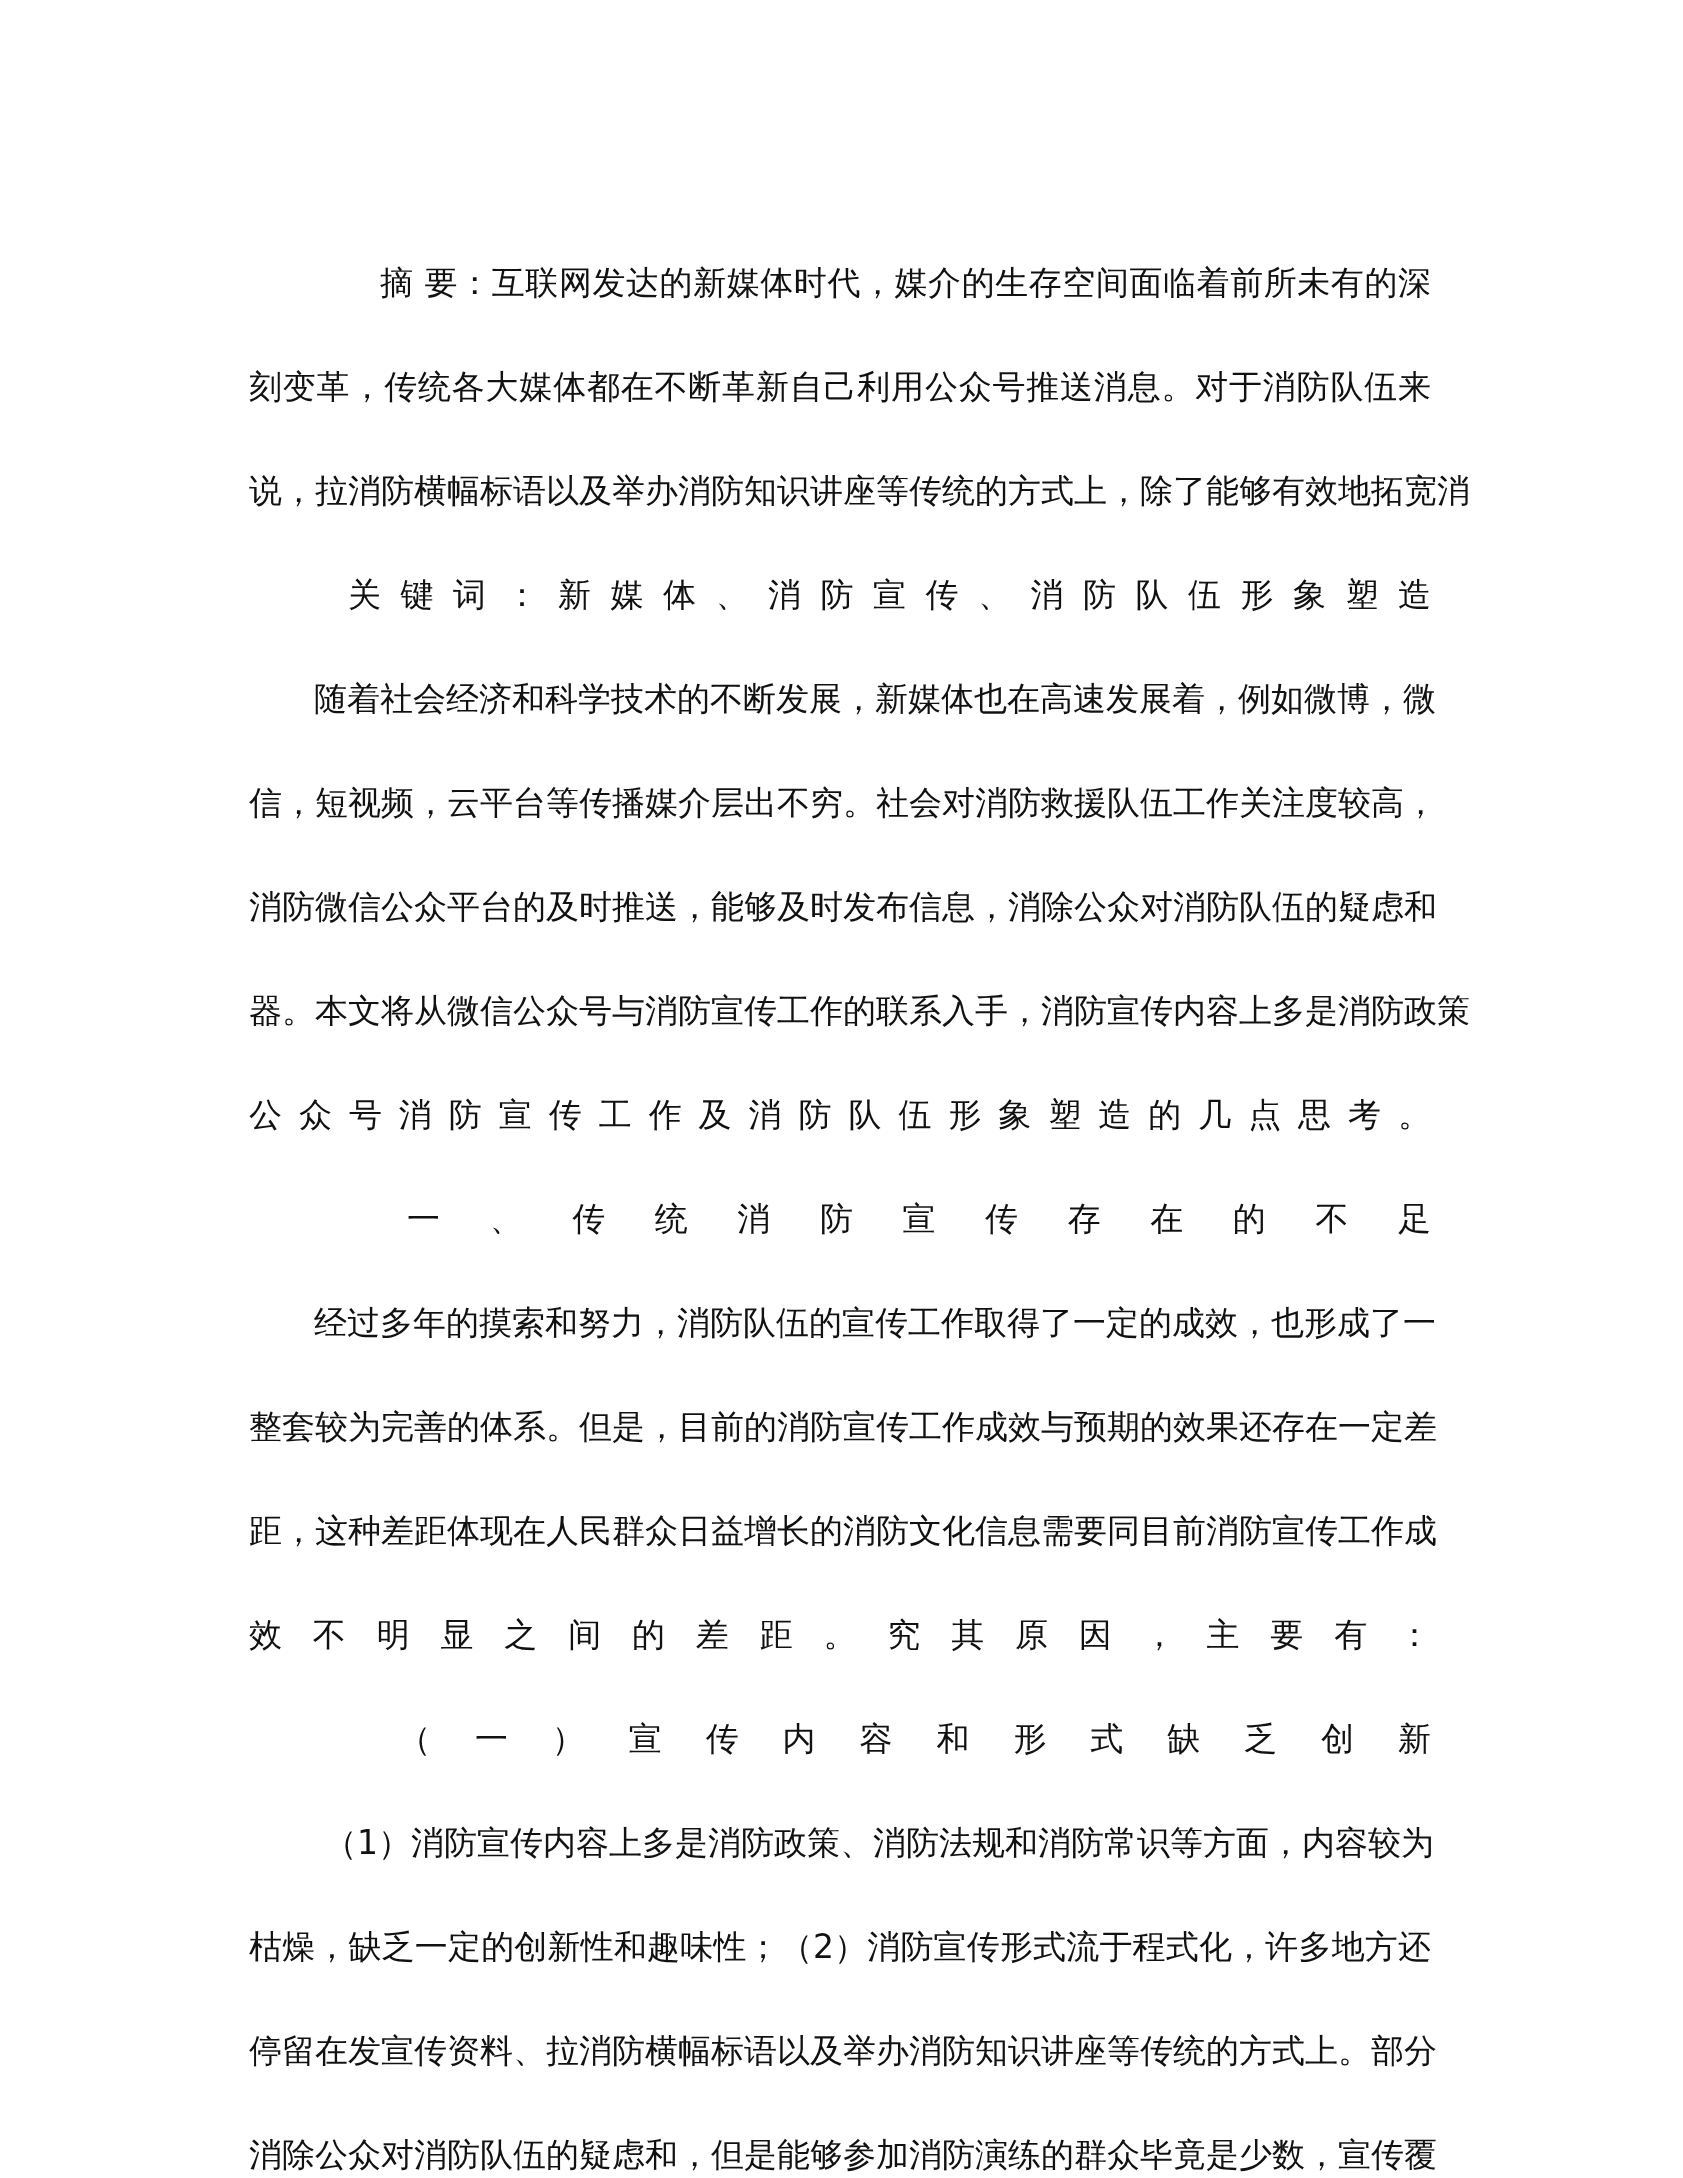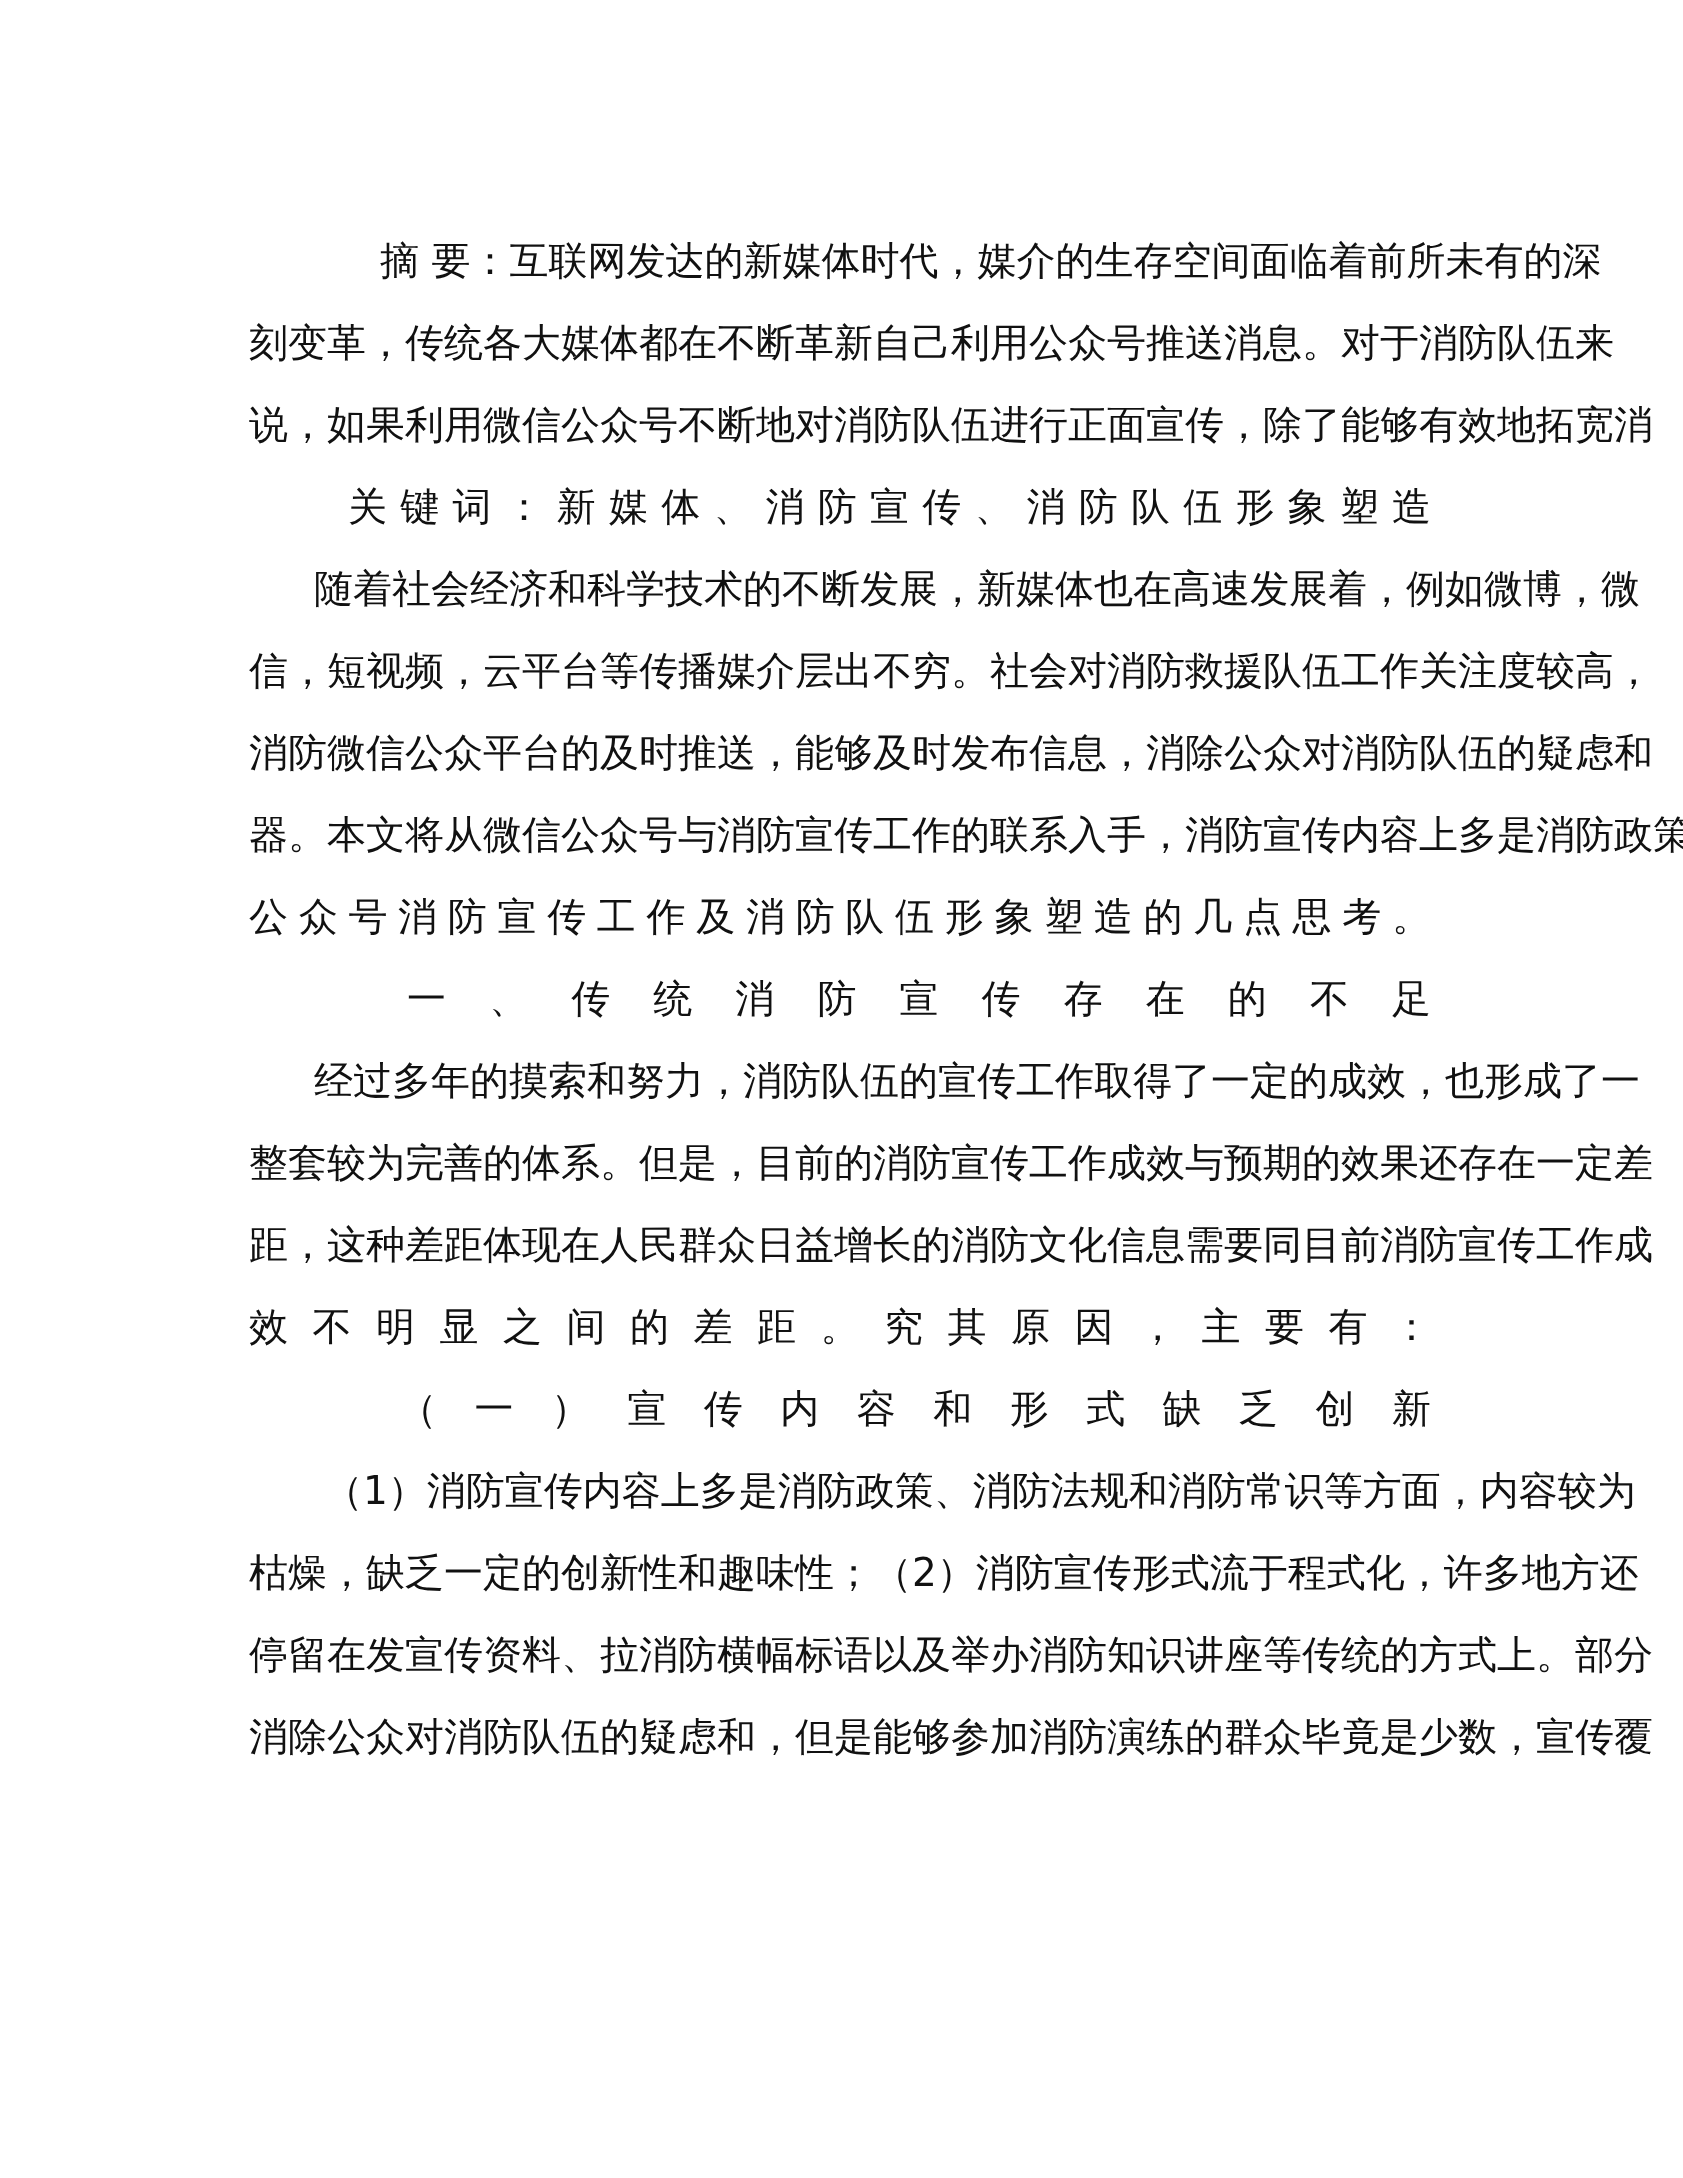--- a/index.html
+++ b/index.html
@@ -18,42 +18,43 @@
     .page {
       position: absolute;
       left: 249px;
       top: 236px;
       width: 1182px;
     }
     .line {
       position: relative;
       height: 82px;
       line-height: 50px;
-      font-size: 39px;
+      font-size: 33px;
       white-space: nowrap;
       overflow: visible;
+      margin-top: 22px;
     }
     .line.justify {
       text-align: justify;
       text-align-last: justify;
     }
     .indent-abstract { padding-left: 131px; }
     .indent-keywords { padding-left: 99px; }
     .indent-para { padding-left: 65px; }
     .indent-heading1 { padding-left: 158px; }
     .indent-heading2 { padding-left: 149px; }
     .indent-item { padding-left: 75px; }
   </style>
 </head>
 <body>
 
 <div class="page">
   <div class="line justify indent-abstract">摘 要：互联网发达的新媒体时代，媒介的生存空间面临着前所未有的深</div>
   <div class="line justify">刻变革，传统各大媒体都在不断革新自己利用公众号推送消息。对于消防队伍来</div>
-  <div class="line justify">说，如果利用微信公众号不断地对消防队伍进行正面宣传，除了能够有效地拓宽消</div>
+  <div class="line justify">说，拉消防横幅标语以及举办消防知识讲座等传统的方式上，除了能够有效地拓宽消</div>
   <div class="line justify indent-keywords">关键词：新媒体、消防宣传、消防队伍形象塑造</div>
   <div class="line justify indent-para">随着社会经济和科学技术的不断发展，新媒体也在高速发展着，例如微博，微</div>
   <div class="line justify">信，短视频，云平台等传播媒介层出不穷。社会对消防救援队伍工作关注度较高，</div>
   <div class="line justify">消防微信公众平台的及时推送，能够及时发布信息，消除公众对消防队伍的疑虑和</div>
   <div class="line justify">器。本文将从微信公众号与消防宣传工作的联系入手，消防宣传内容上多是消防政策</div>
   <div class="line justify">公众号消防宣传工作及消防队伍形象塑造的几点思考。</div>
   <div class="line justify indent-heading1">一、传统消防宣传存在的不足</div>
   <div class="line justify indent-para">经过多年的摸索和努力，消防队伍的宣传工作取得了一定的成效，也形成了一</div>
   <div class="line justify">整套较为完善的体系。但是，目前的消防宣传工作成效与预期的效果还存在一定差</div>
   <div class="line justify">距，这种差距体现在人民群众日益增长的消防文化信息需要同目前消防宣传工作成</div>

